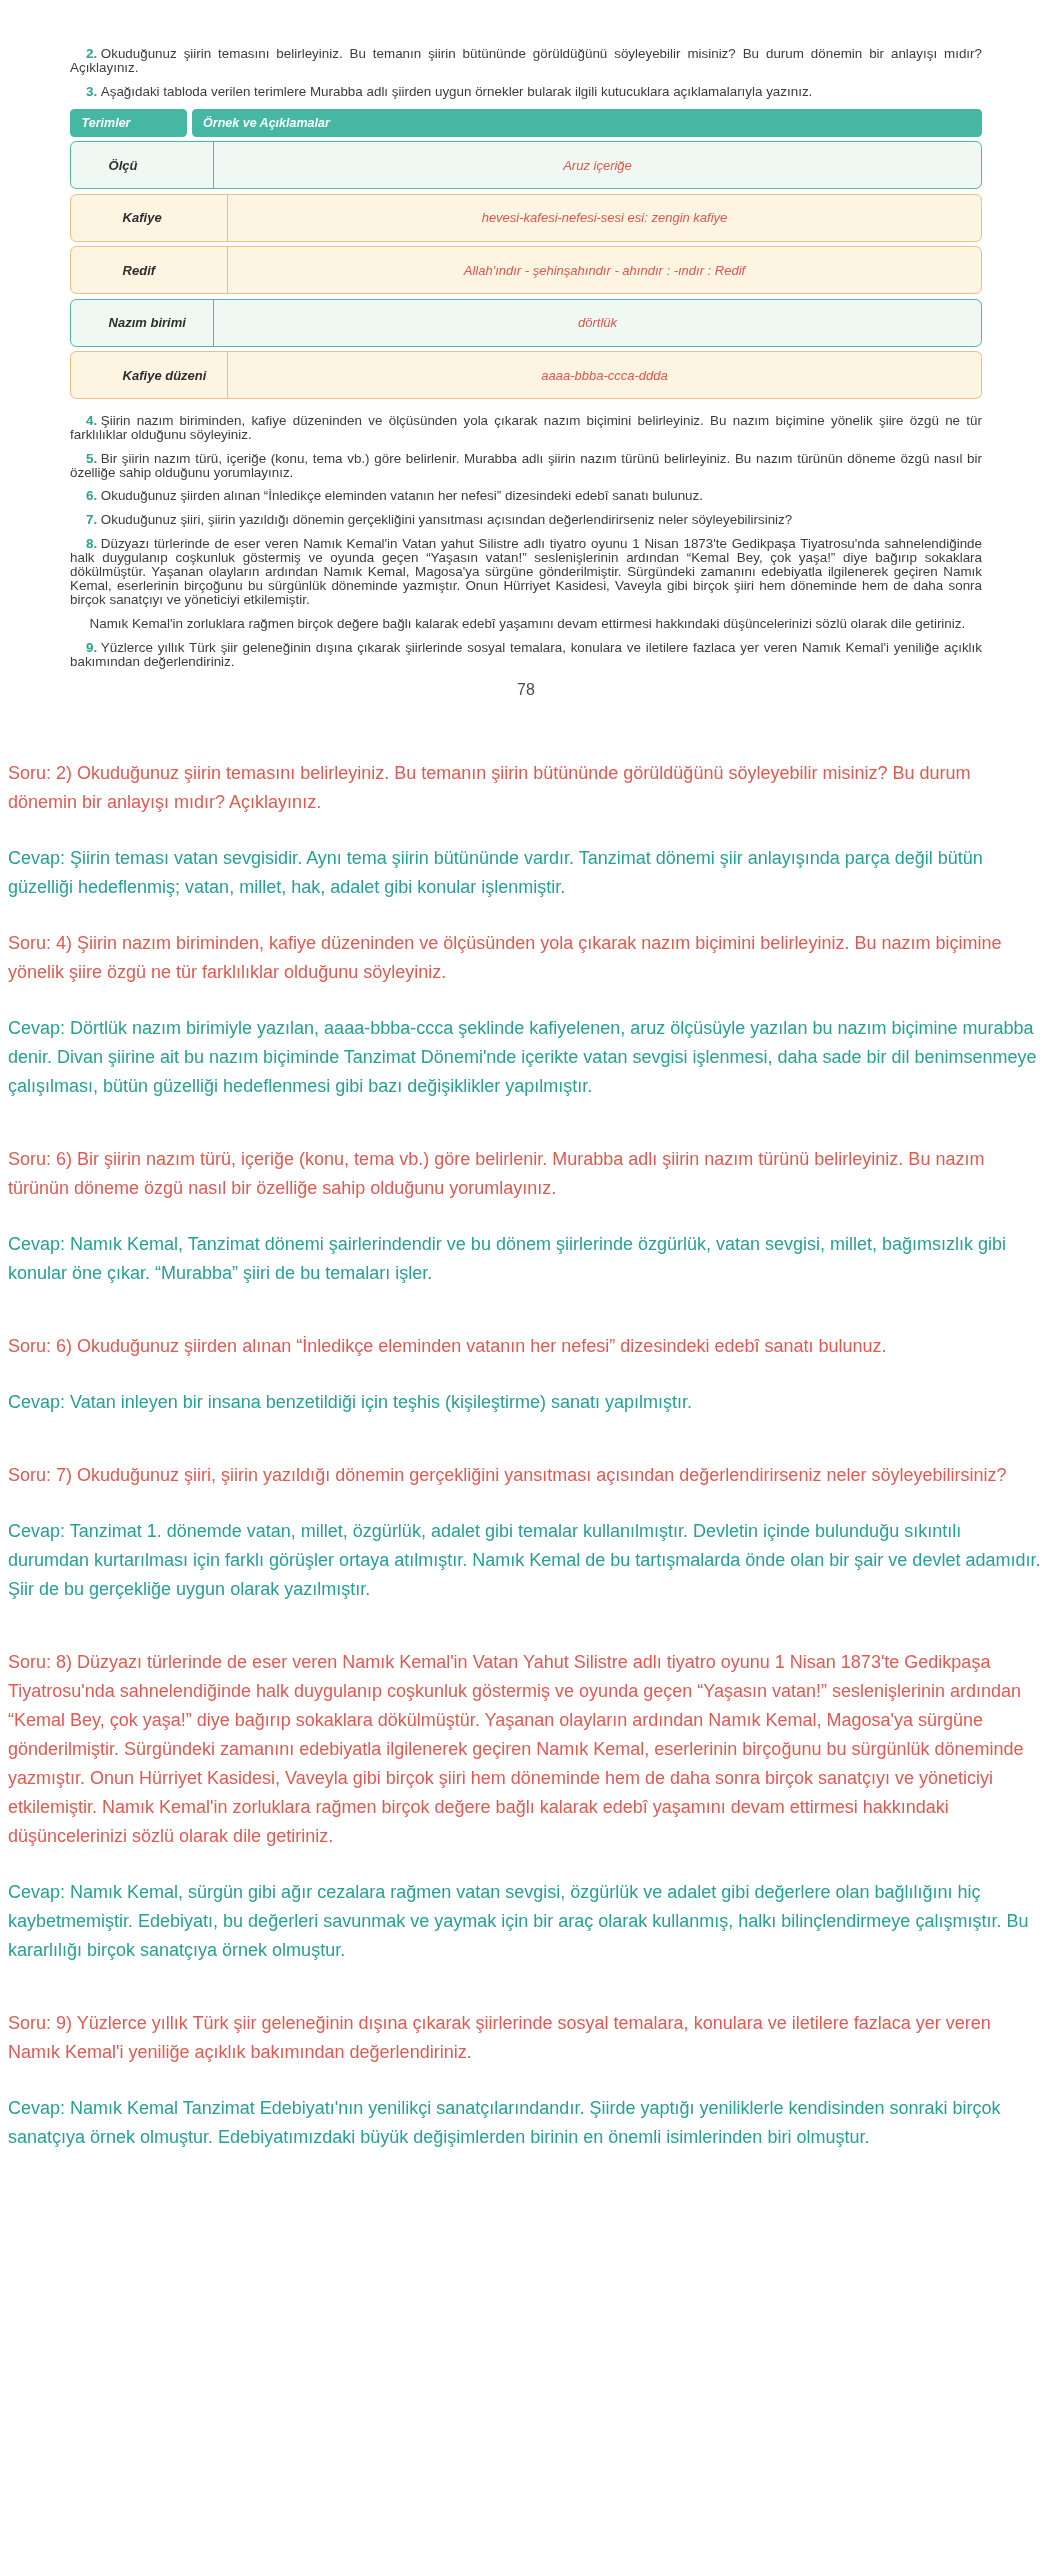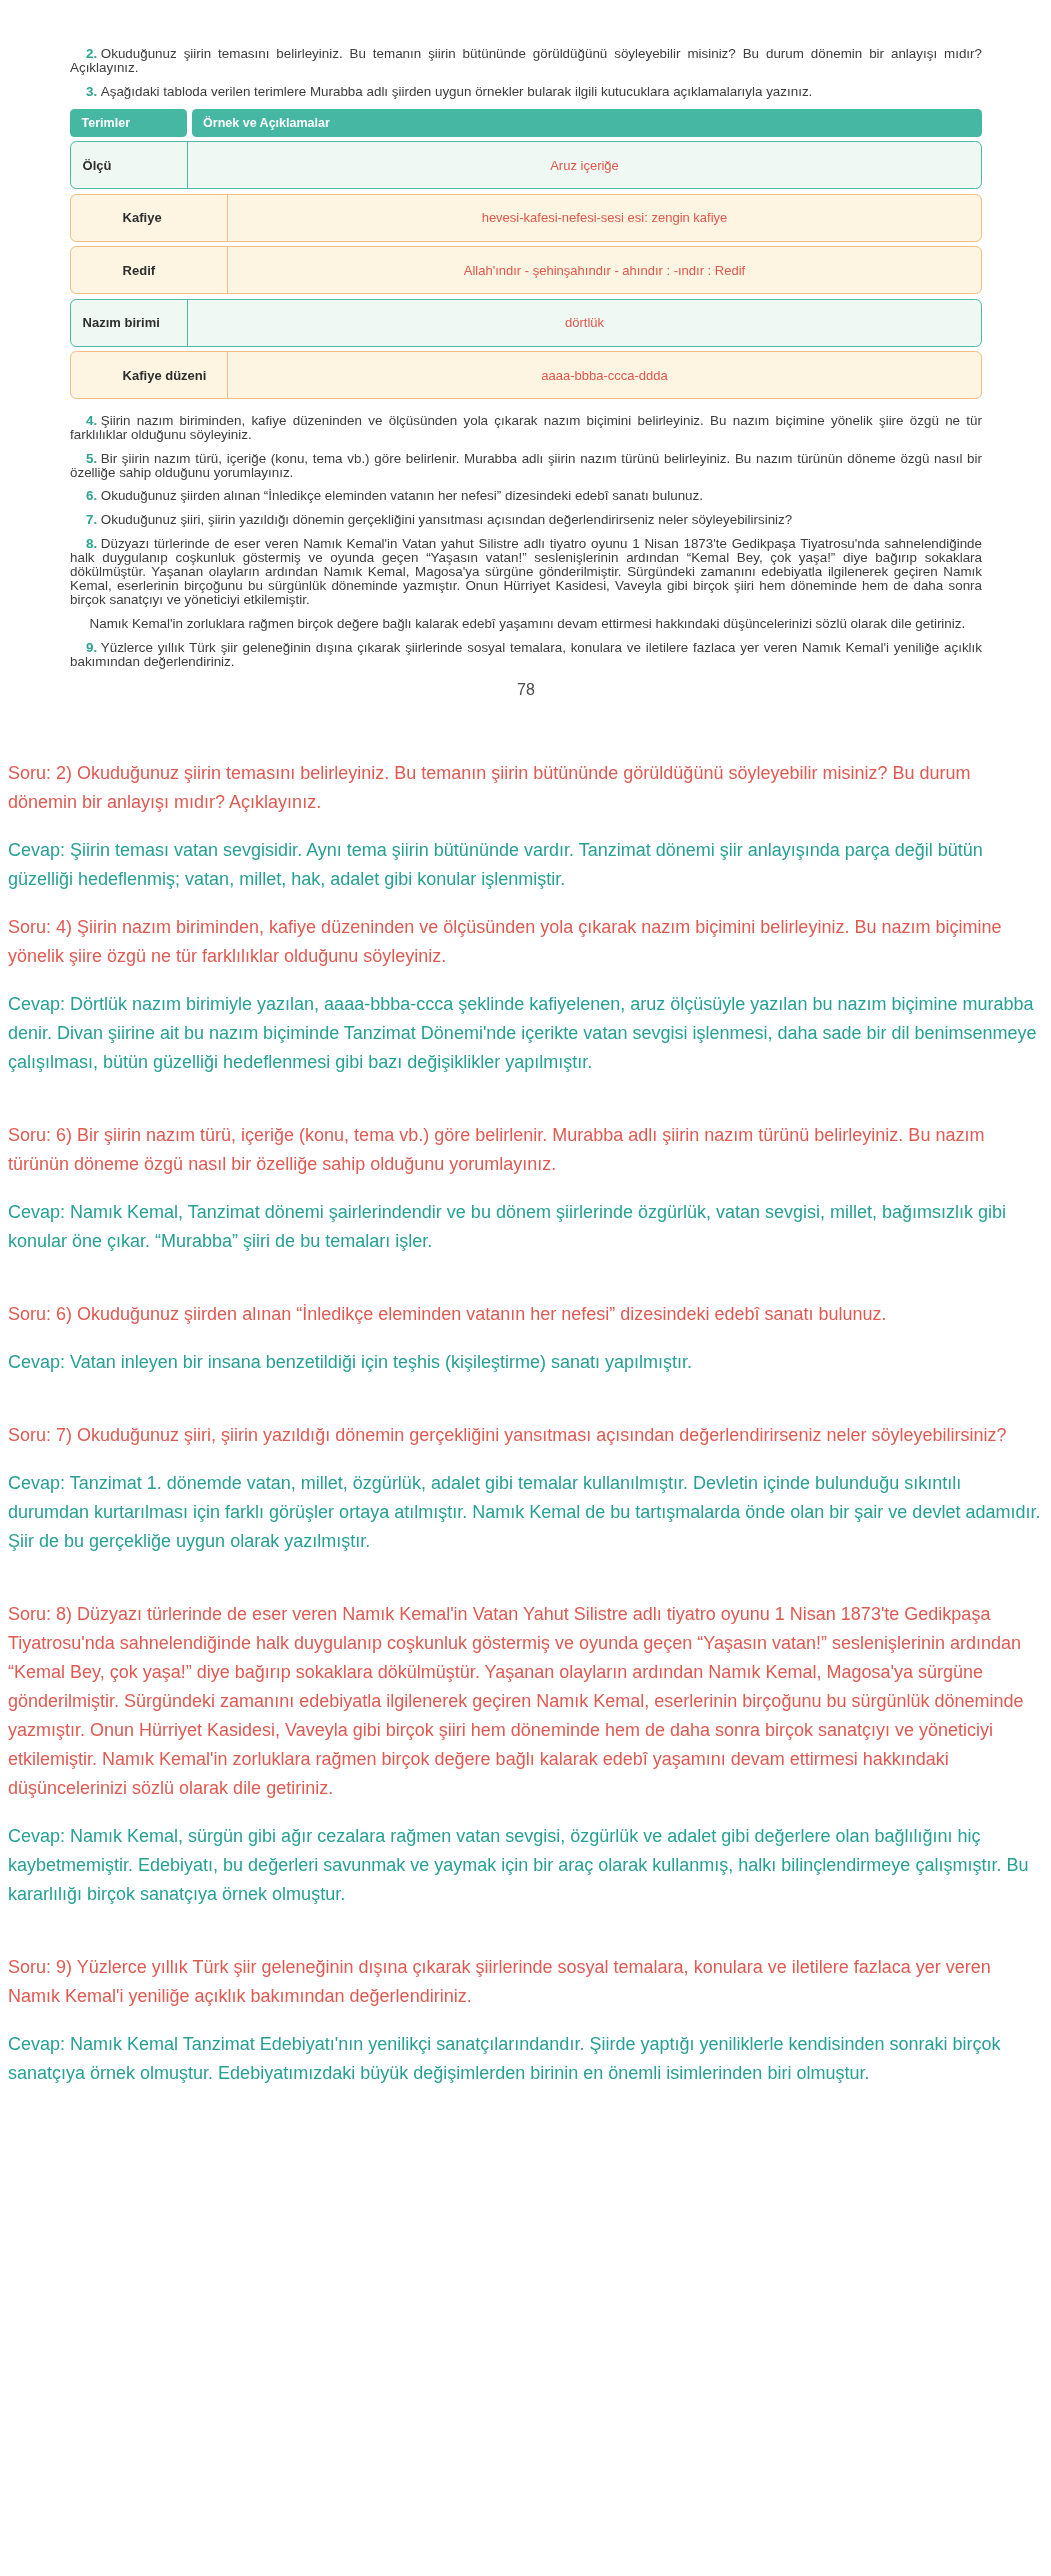--- a/index.html
+++ b/index.html
@@ -9,52 +9,52 @@
     font-family:"Liberation Sans", sans-serif;
     color:var(--body-text, #3d3d3d);
   }
   .book-page { padding:47px 70px 0 70px; }
   .question {
     font-size:13.4px; line-height:14px; color:var(--body-text,#3d3d3d);
     text-align:justify; text-indent:16px; margin-bottom:9.8px;
   }
   .qnum { font-weight:700; color:var(--accent-teal,#2ba48e); margin-right:3.6px; }
 
-  .terms-table { margin:3.6px 0 14.3px 0; }
+  .terms-table { margin:3.6px 0 14.3px 0;font-style:italic; }
   .t-header { display:flex; gap:4.5px; margin-bottom:4.5px; }
   .t-h-cell {
     background:var(--table-header-bg,#44b6a3); color:#ffffff;
     font-size:12.5px; font-weight:700; padding:7.2px 11.6px; border-radius:4.5px;
   }
   .t-h-cell.left { flex:0 0 117px; }
   .t-h-cell.right { flex:1; }
   .trow {
     display:flex; border:0.9px solid #ccc; border-radius:6.3px;
     margin-bottom:4.5px; min-height:48px;
   }
   .trow.teal   { background:var(--mint-bg,#eff8f4);  border-color:var(--teal-border,#4cb8a5); }
   .trow.orange { background:var(--cream-bg,#fdf4e3); border-color:var(--orange-border,#f2bd80);padding-left:40px; }
   .t-term {
     flex:0 0 117px; display:flex; align-items:center;
     padding:7.2px 7.2px 7.2px 11.6px; font-size:13px; font-weight:700; color:#2e2e2e;
     border-right:0.9px solid transparent;
   }
-  .trow.teal .t-term   { border-right-color:var(--teal-border,#4cb8a5); }
+  .trow.teal .t-term   { border-right-color:var(--teal-border,#4cb8a5);margin-left:26px; }
   .trow.orange .t-term { border-right-color:var(--orange-border,#f2bd80); }
   .t-value {
     flex:1; display:flex; align-items:center; justify-content:center;
     text-align:center; font-size:13px; color:var(--table-value-red,#e0574b);
     padding:7.2px 14.3px;
   }
 
   .page-number { text-align:center; font-size:16px; color:#4b4b4b; margin:12.5px 0 7.2px 0; }
 
   .answers { padding:9px 8px 23px 8px; }
   .answer { font-size:18px; line-height:29px; text-align:left;margin-top:44px; }
-  .answer.gap { margin-top:19px; }
+  .answer.gap { margin-top:27px; }
   .answer.soru  { color:var(--answer-red,#e05a52); }
   .answer.cevap { color:var(--answer-teal,#27a095); }
 </style>
 </head>
 <body>
 
 <div class="doc">
 
   <div class="book-page">
 

